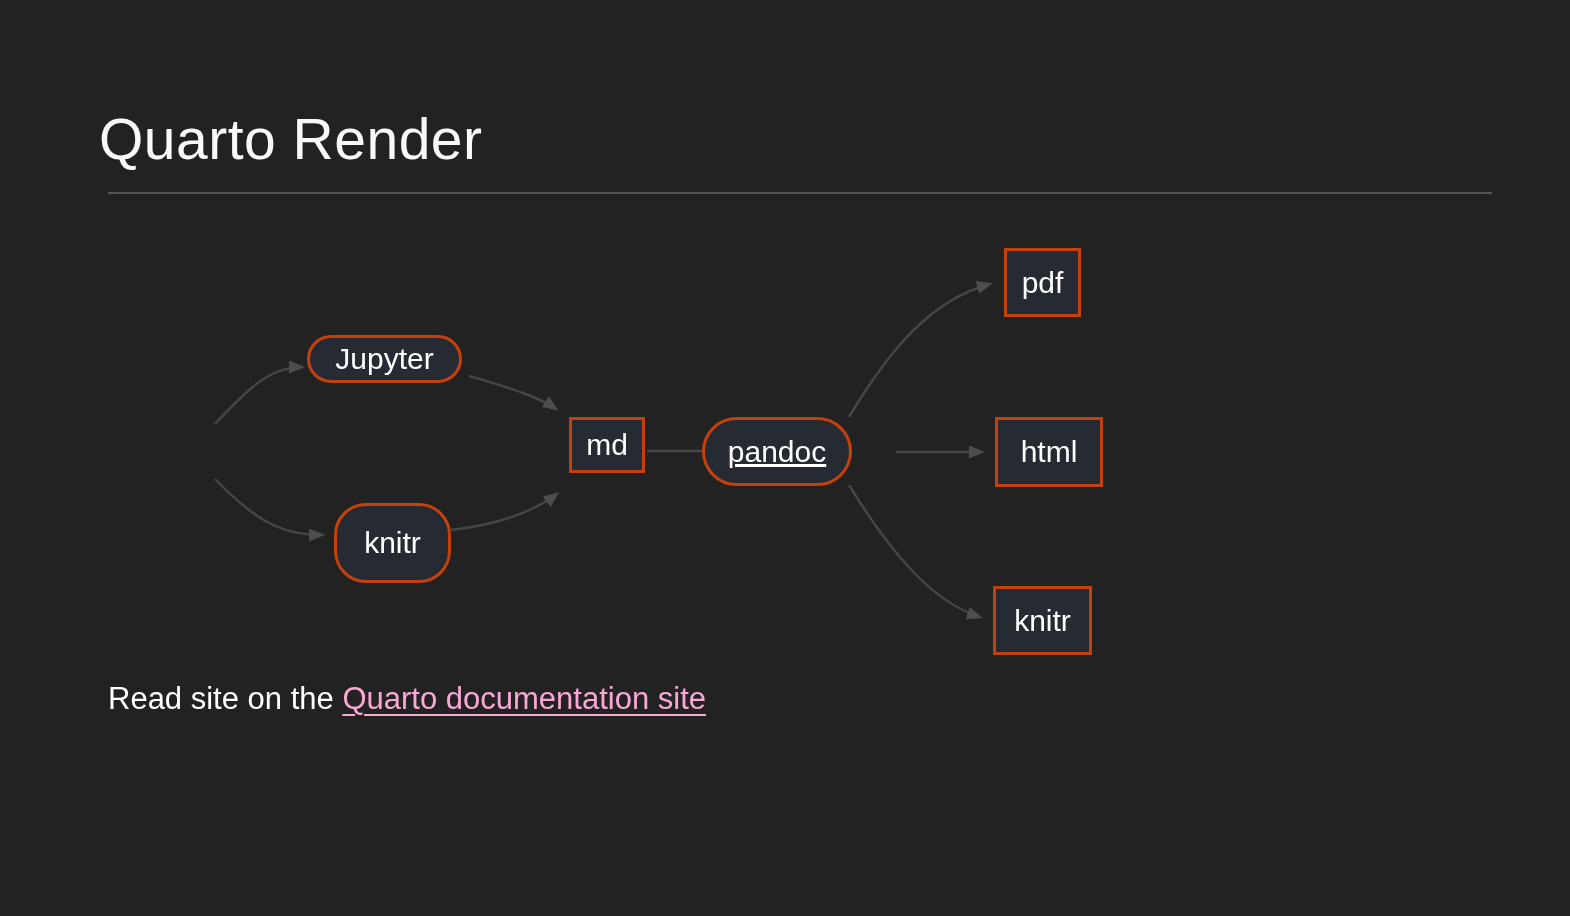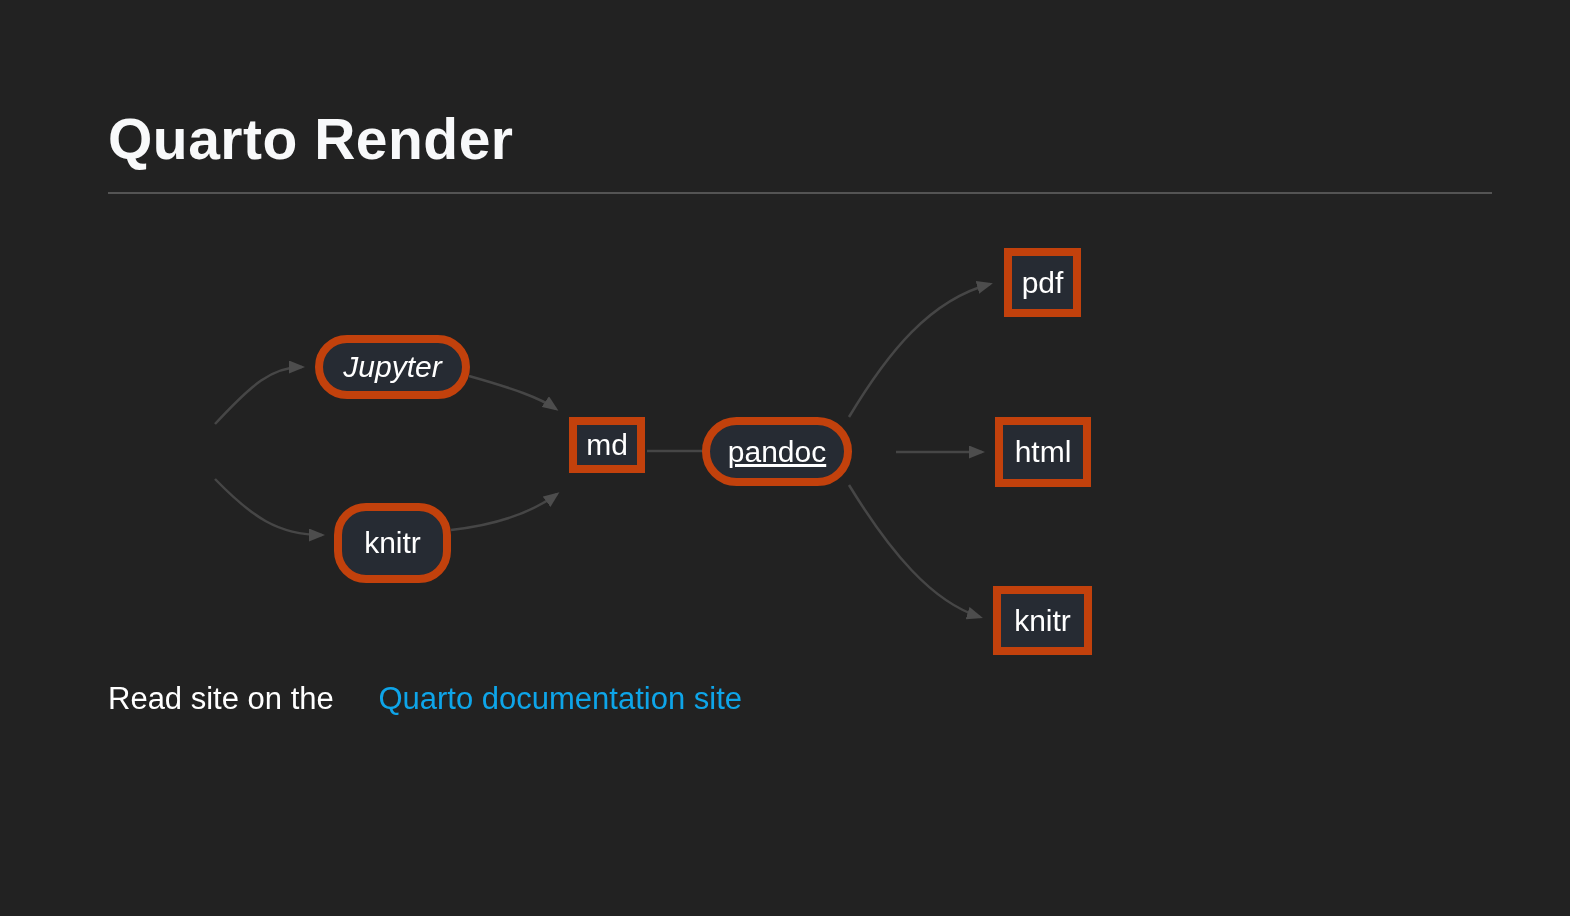--- a/index.html
+++ b/index.html
@@ -6,72 +6,72 @@
   body {
     width: 1570px; height: 916px;
     background: #222222;
     color: #ffffff;
     font-family: "Liberation Sans", sans-serif;
     position: relative;
     overflow: hidden;
   }
   .page-title {
     position: absolute;
-    left: 108px; top: 110px;
+    left: 99px; top: 110px;
     margin: 0;
     font-size: 57px;
-    font-weight: 700;
+    font-weight: 400;
     line-height: 1.05;
     color: #f8f9fa;
     letter-spacing: 0.5px;
   }
   .divider {
     position: absolute;
     left: 108px; top: 192px;
     width: 1384px;
     margin: 0; border: none;
     border-top: 2px solid #545454;
   }
   .diagram { position: absolute; left: 0; top: 0; width: 1570px; height: 916px; }
   svg.edges { position: absolute; left: 0; top: 0; }
   .node {
     position: absolute;
     box-sizing: border-box;
     background: #262b33;
-    border: 8px solid #c2410c;
+    border: 3px solid #c2410c;
     color: #ffffff;
     display: flex;
     align-items: center;
     justify-content: center;
     font-size: 30px;
     line-height: 1;
     white-space: nowrap;
   }
   #node-qmd     { left: 124px; top: 416px; width:  91px; height: 71px; }
-  #node-jupyter { left: 315px; top: 335px; width: 155px; height: 64px; border-radius: 32px; font-style: italic; }
+  #node-jupyter { left: 307px; top: 335px; width: 155px; height: 48px; border-radius: 32px; }
   #node-knitr   { left: 334px; top: 503px; width: 117px; height: 80px; border-radius: 32px; }
   #node-md      { left: 569px; top: 417px; width:  76px; height: 56px; }
   #node-pandoc  { left: 702px; top: 417px; width: 150px; height: 69px; border-radius: 35px; text-decoration: underline; }
   #node-pdf     { left: 1004px; top: 248px; width: 77px; height: 69px; }
-  #node-html    { left: 995px; top: 417px; width:  96px; height: 70px; text-align: right; }
+  #node-html    { left: 995px; top: 417px; width:  108px; height: 70px; text-align: right; }
   #node-docx    { left: 993px; top: 586px; width:  99px; height: 69px; }
   .read-more {
     position: absolute;
     left: 108px; top: 680px;
     margin: 0;
     font-size: 31px;
     line-height: 1.2;
     color: #ffffff;
   }
   .read-more a {
-    color: #0ea5e9;
+    color: #f9a8d4;
+    text-decoration: underline;
     text-decoration-thickness: 2px;
     text-underline-offset: 5px;
     cursor: pointer;
-    margin-left: 36px;
   }
 </style>
 </head>
 <body>
 
 <main>
 
   <h1 class="page-title">Quarto Render</h1>
   <hr class="divider">
 

